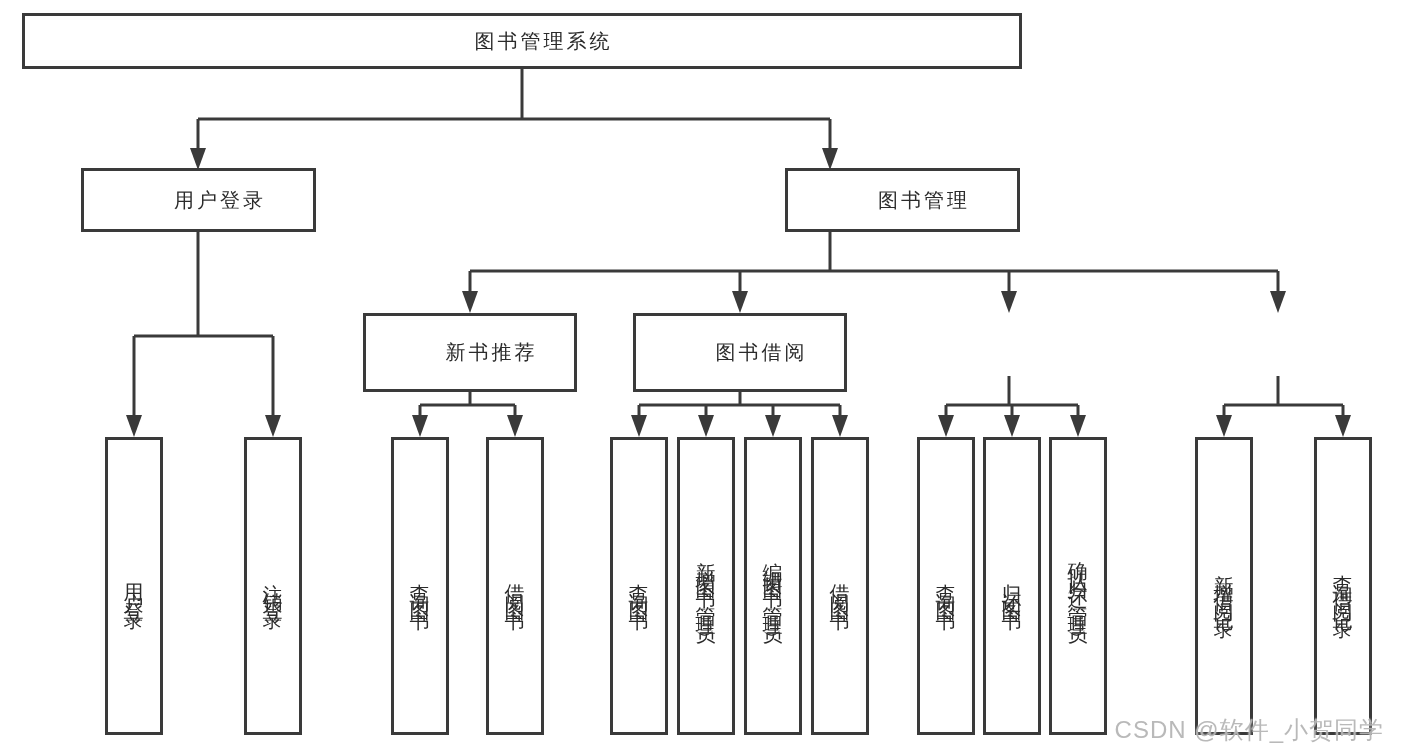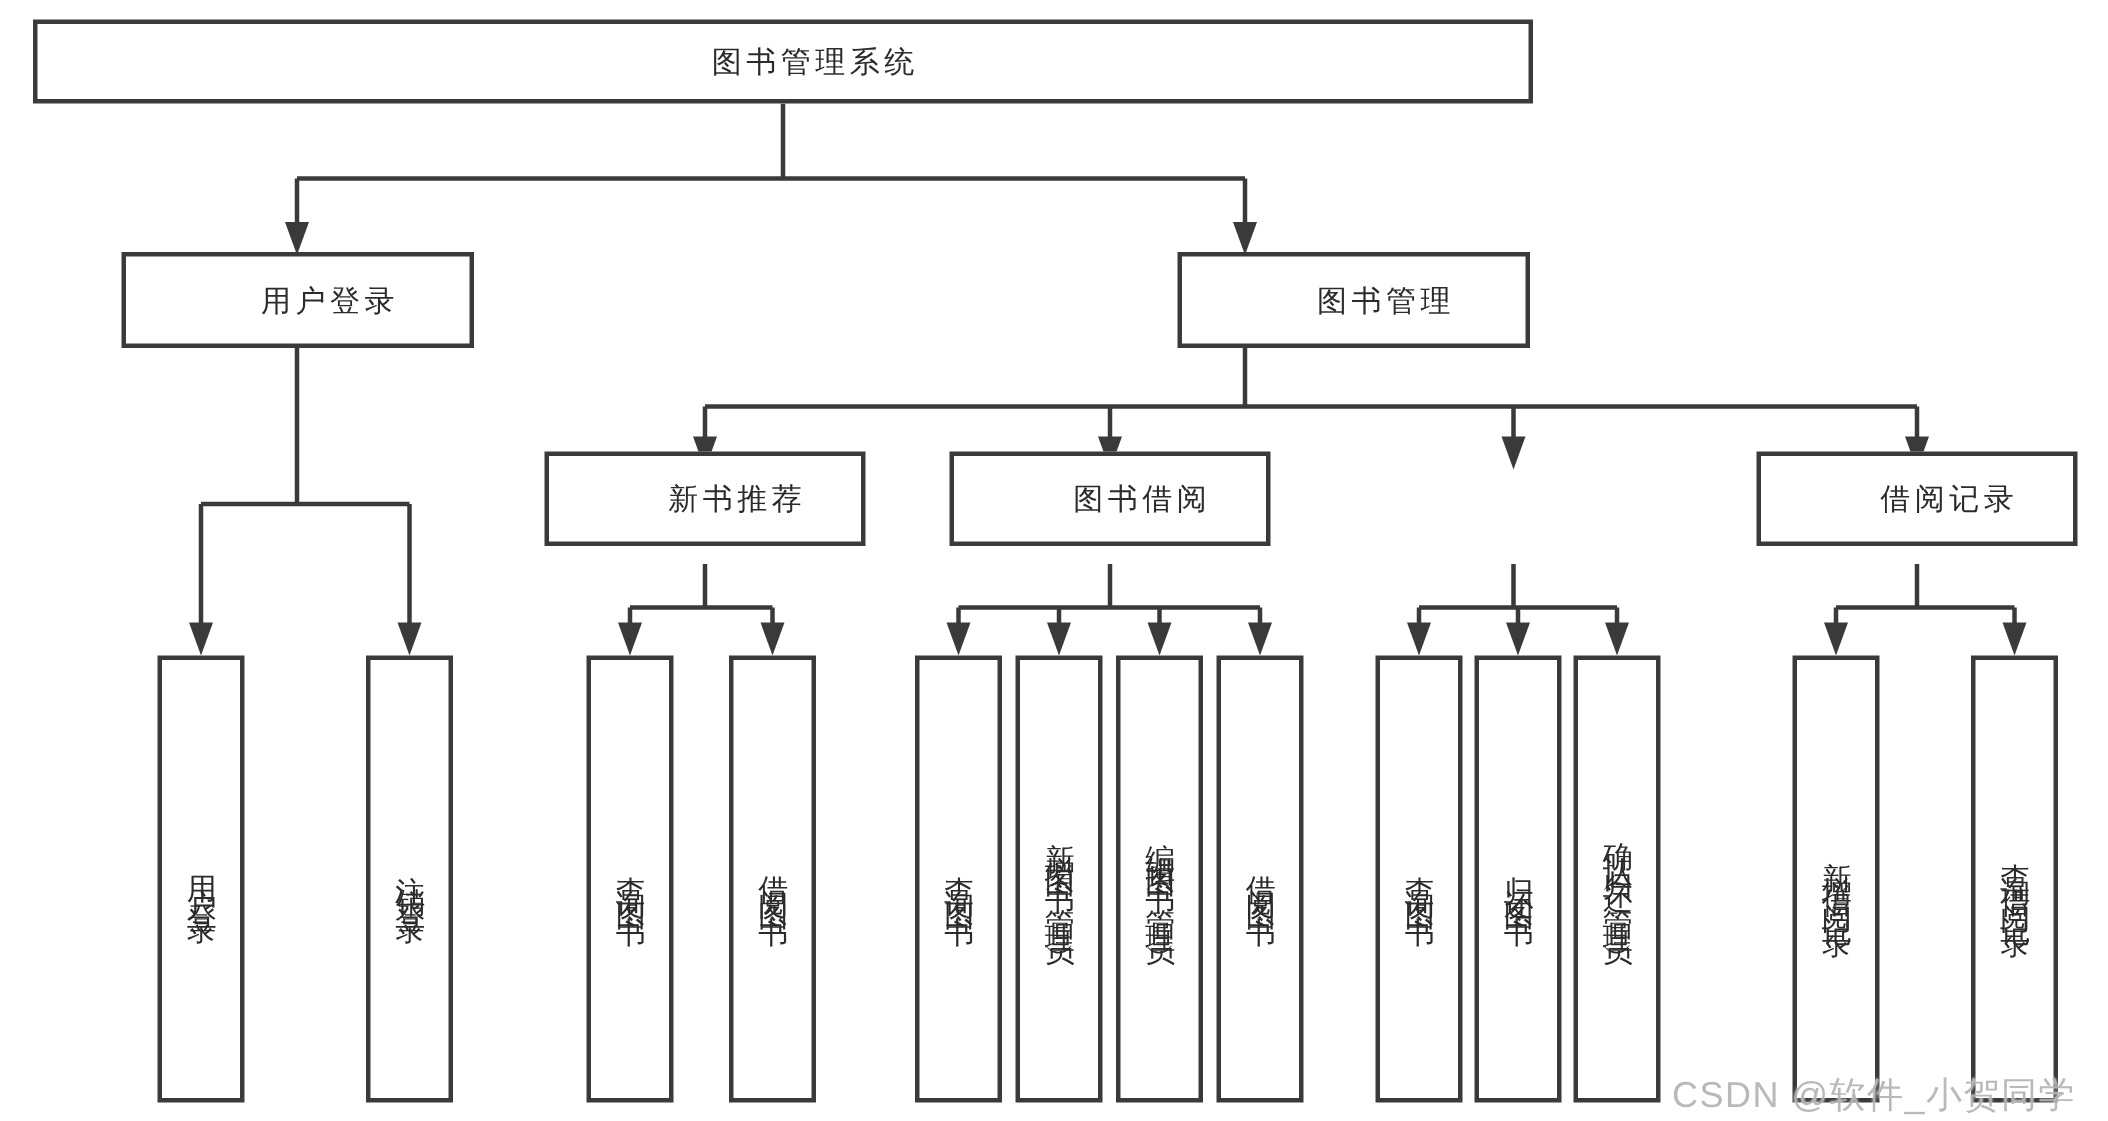--- a/index.html
+++ b/index.html
@@ -35,21 +35,21 @@
   .h-node {
     font-size: 20px;
     letter-spacing: 3px;
     white-space: nowrap;
     padding-left: 43px;
   }
   .root-node {
     left: 22px; top: 13px; width: 1000px; height: 56px;
   }
   .lvl2 { top: 168px; width: 235px; height: 64px; }
-  .lvl3 { top: 301px; width: 214px; height: 63px; }
+  .lvl3 { top: 313px; width: 214px; height: 79px; }
   .leaf {
     top: 437px; width: 58px; height: 298px;
   }
   .leaf span {
     writing-mode: vertical-rl;
     text-orientation: mixed;
     font-size: 20px;
     line-height: 1;
     letter-spacing: 9px;
     color: #2b2b2b;
@@ -145,23 +145,20 @@
   <div class="node h-node lvl2" style="left:750px;margin-left:35px;">
     <span>图书管理</span>
   </div>
 
   <div class="node h-node lvl3" style="left:363px;">
     <span>新书推荐</span>
   </div>
   <div class="node h-node lvl3" style="left:633px;">
     <span>图书借阅</span>
   </div>
-  <div class="node h-node lvl3" style="left:1171px;">
-    <span>借阅记录</span>
-  </div>
 
   <div class="node leaf" style="left:105px;">
     <span>用户登录</span>
   </div>
   <div class="node leaf" style="left:244px;">
     <span>注销登录</span>
   </div>
 
   <div class="node leaf" style="left:391px;">
     <span>查询图书</span>

